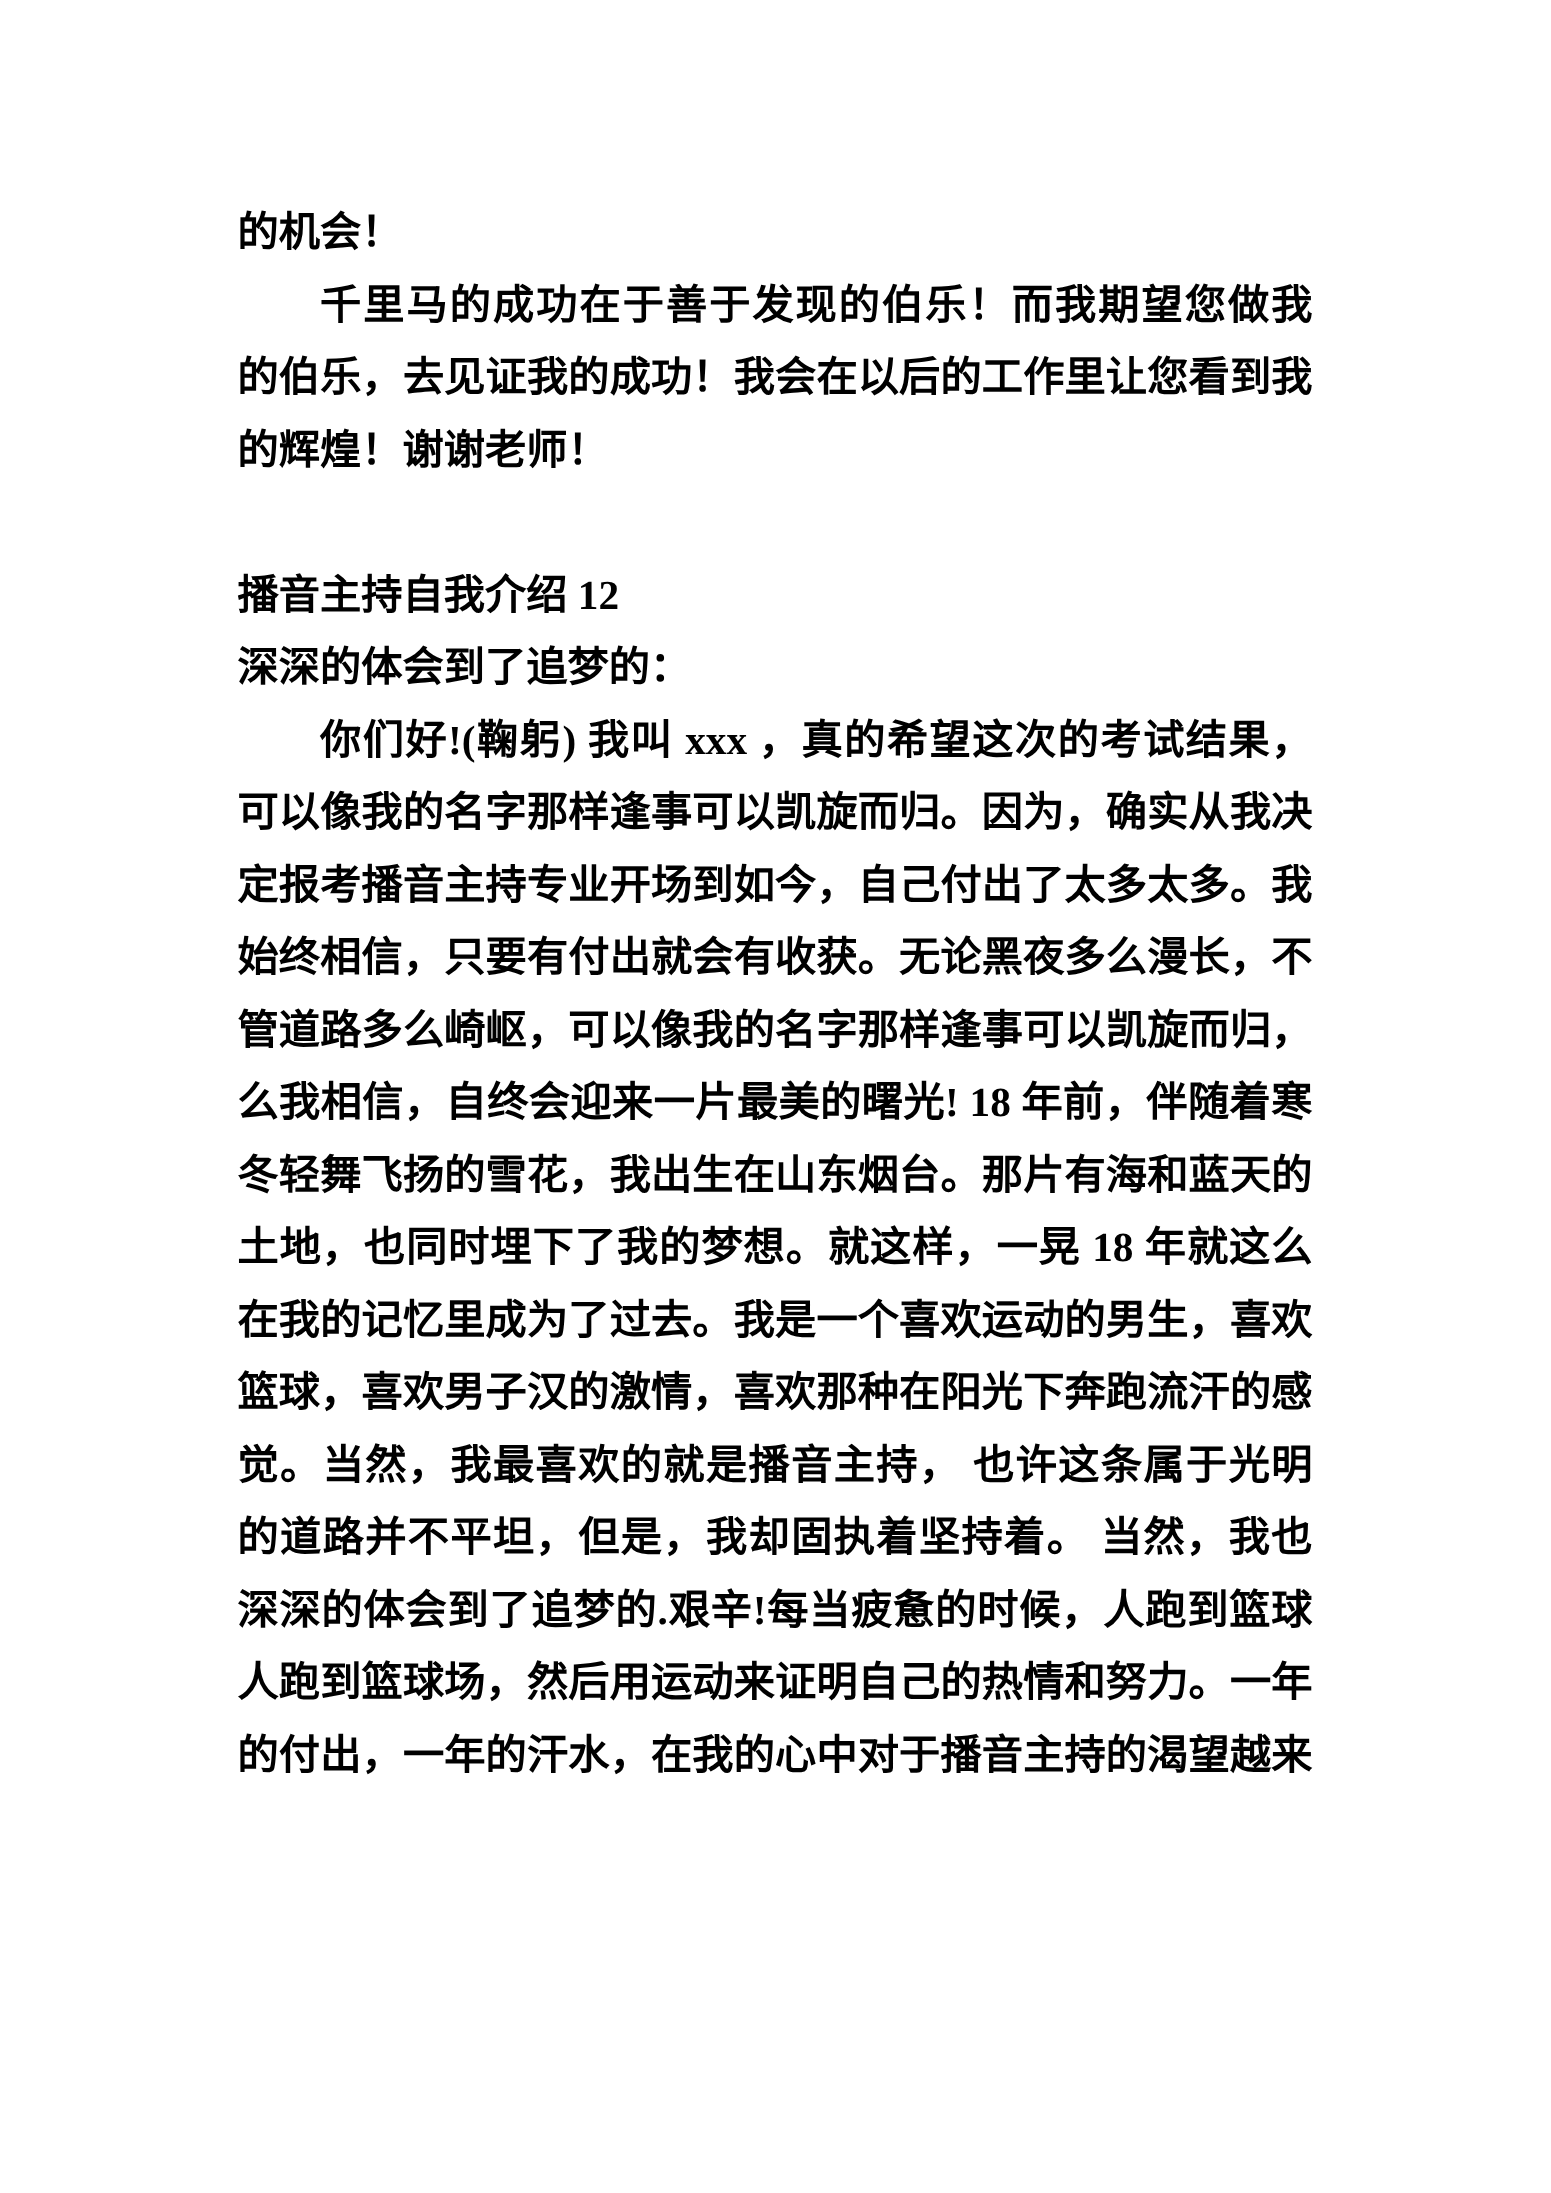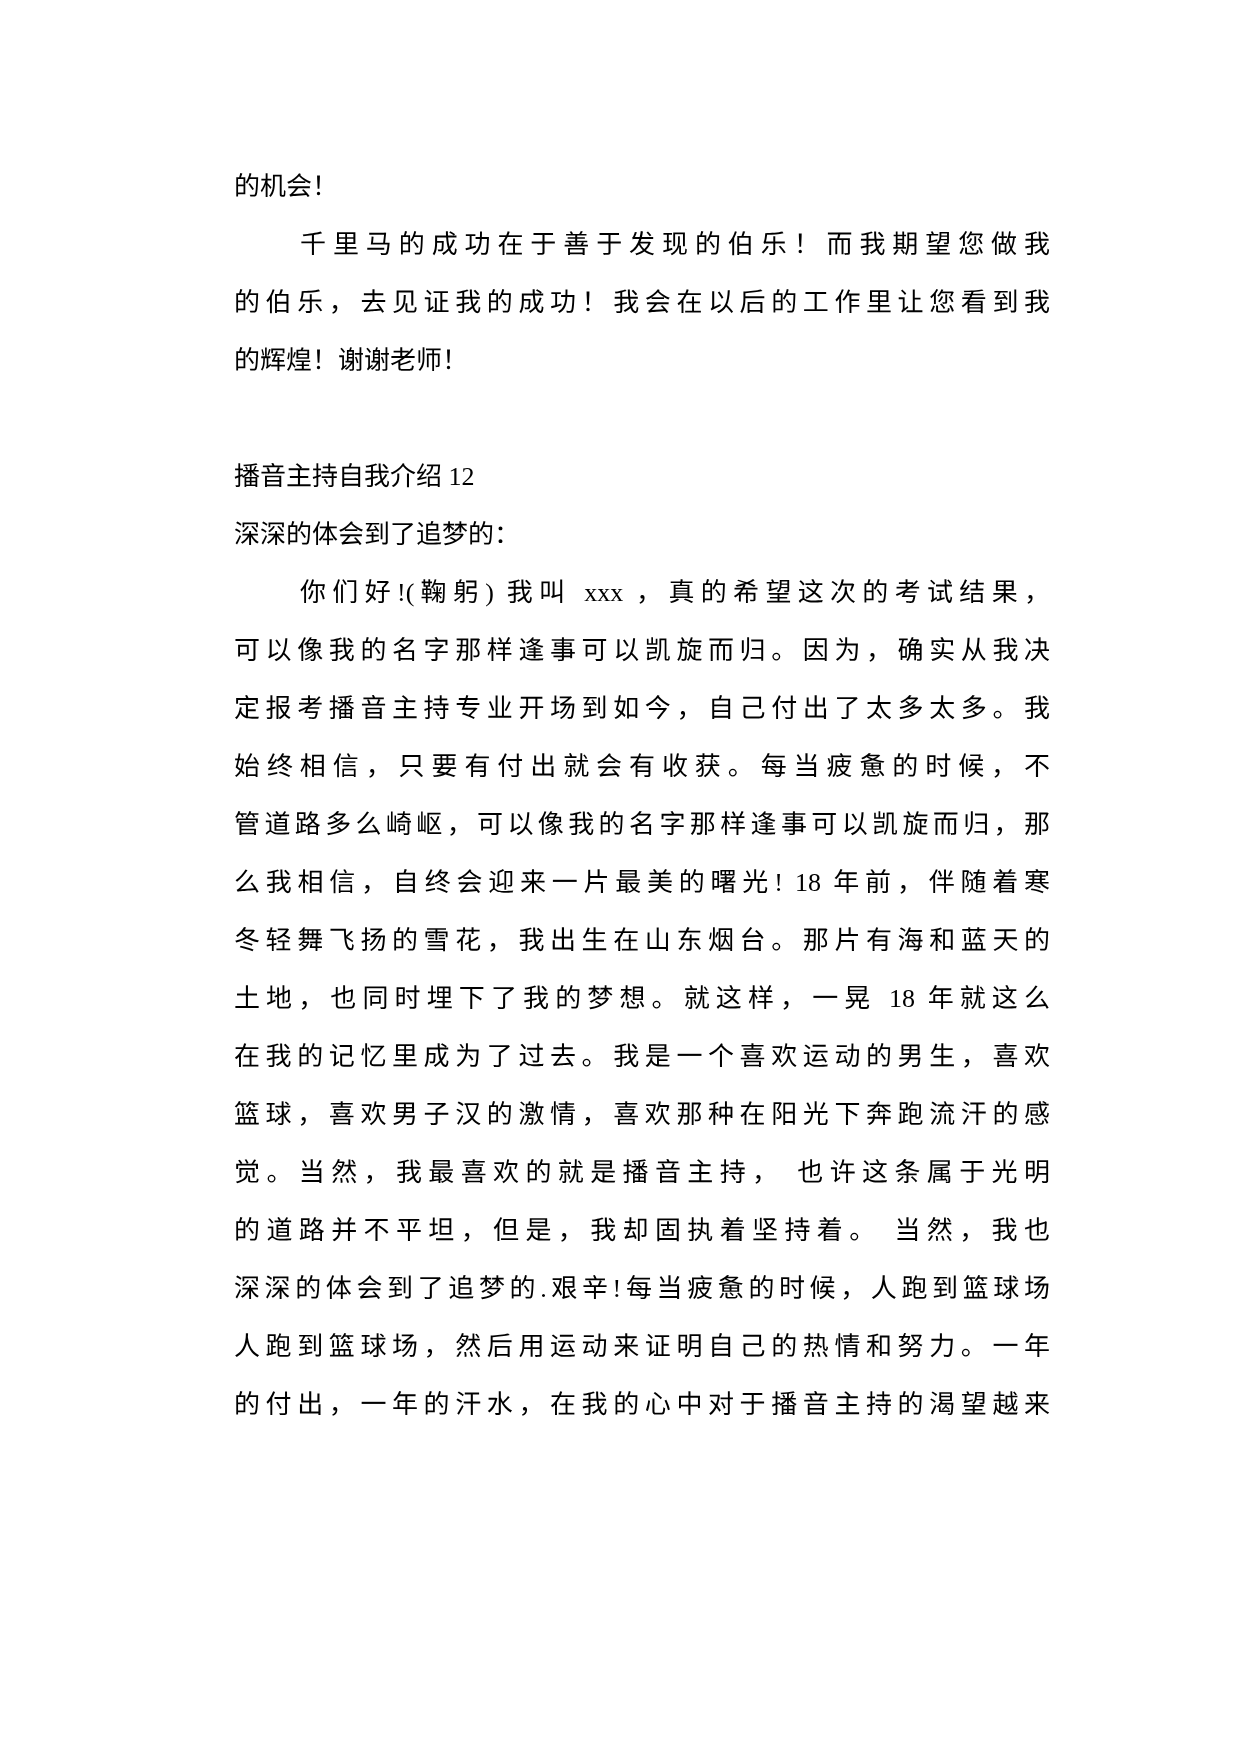--- a/index.html
+++ b/index.html
@@ -16,26 +16,25 @@
     font-family: "Liberation Serif", "DejaVu Serif", serif;
   }
   .content {
     position: absolute;
     left: 190px;
     top: 158px;
     width: 860px;
     color: #000000;
   }
   .line {
-    font-size: 26px;
+    font-size: 33px;
     height: 58px;
     line-height: 58px;
-    font-weight: 400;
+    font-weight: 700;
     white-space: pre;           
-    margin-left: 44px;
   }
   .line.full {
     white-space: normal;
     text-align: justify;
     text-align-last: justify;   
     text-justify: inter-character;
     overflow: hidden;
   }
   .line.indent {
     text-indent: 66px;          
@@ -52,21 +51,21 @@
       <div class="line">的机会！</div>
       <div class="line full indent">千里马的成功在于善于发现的伯乐！而我期望您做我</div>
       <div class="line full">的伯乐，去见证我的成功！我会在以后的工作里让您看到我</div>
       <div class="line">的辉煌！谢谢老师！</div>
       <div class="line blank"></div>
       <div class="line">播音主持自我介绍 12</div>
       <div class="line">深深的体会到了追梦的：</div>
       <div class="line full indent">你们好!(鞠躬) 我叫 xxx ，真的希望这次的考试结果，</div>
       <div class="line full">可以像我的名字那样逢事可以凯旋而归。因为，确实从我决</div>
       <div class="line full">定报考播音主持专业开场到如今，自己付出了太多太多。我</div>
-      <div class="line full">始终相信，只要有付出就会有收获。每当疲惫的时候，不</div>
+      <div class="line full">始终相信，只要有付出就会有收获。无论黑夜多么漫长，不</div>
       <div class="line full">管道路多么崎岖，可以像我的名字那样逢事可以凯旋而归，那</div>
       <div class="line full">么我相信，自终会迎来一片最美的曙光! 18 年前，伴随着寒</div>
       <div class="line full">冬轻舞飞扬的雪花，我出生在山东烟台。那片有海和蓝天的</div>
       <div class="line full">土地，也同时埋下了我的梦想。就这样，一晃 18 年就这么</div>
       <div class="line full">在我的记忆里成为了过去。我是一个喜欢运动的男生，喜欢</div>
       <div class="line full">篮球，喜欢男子汉的激情，喜欢那种在阳光下奔跑流汗的感</div>
       <div class="line full">觉。当然，我最喜欢的就是播音主持， 也许这条属于光明</div>
       <div class="line full">的道路并不平坦，但是，我却固执着坚持着。 当然，我也</div>
       <div class="line full">深深的体会到了追梦的.艰辛!每当疲惫的时候，人跑到篮球场</div>
       <div class="line full">人跑到篮球场，然后用运动来证明自己的热情和努力。一年</div>

